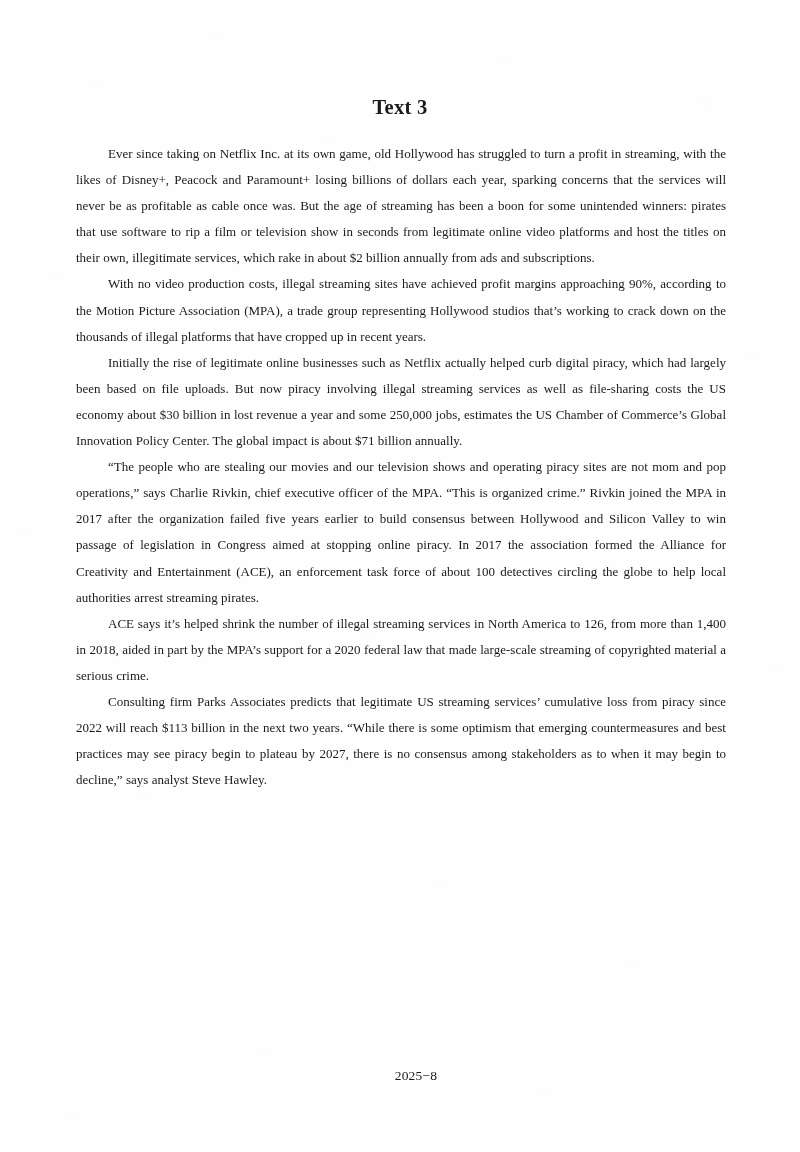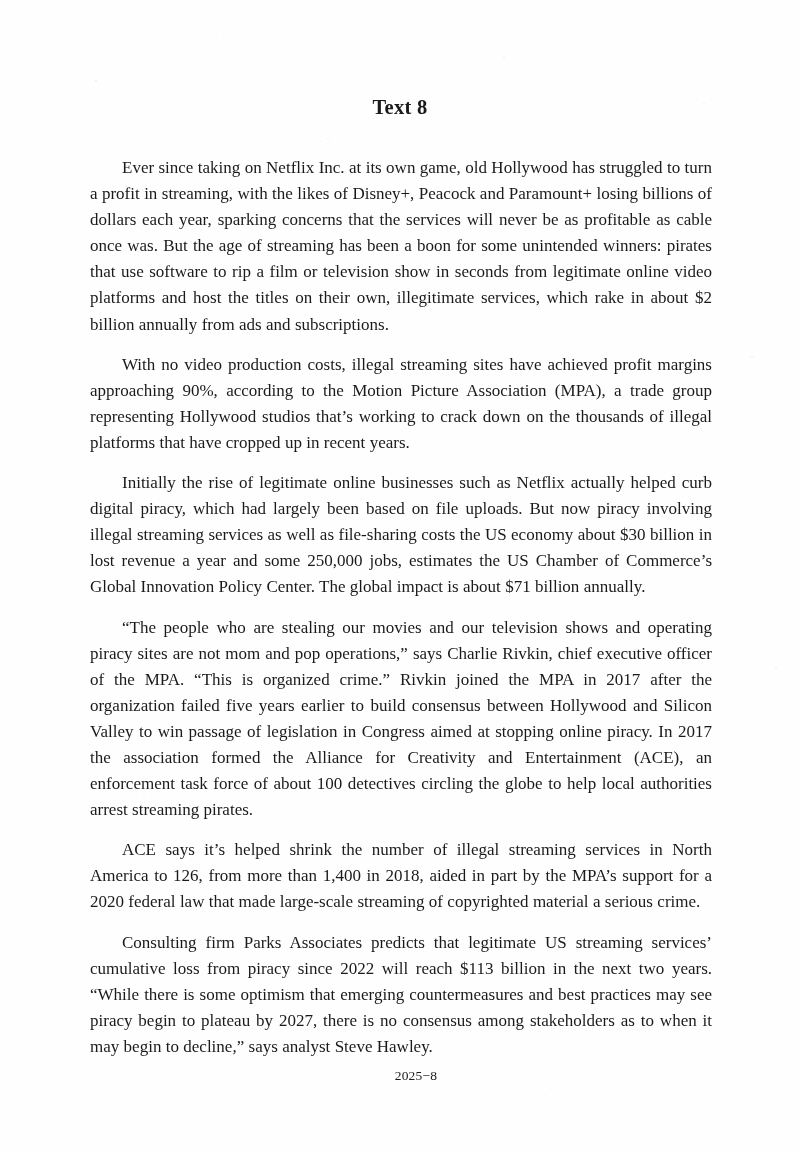--- a/index.html
+++ b/index.html
@@ -61,22 +61,22 @@
   }
 
   .body-text {
     position: absolute;
     top: 141px;
     left: 76px;
     width: 650px;
   }
 
   .para {
-    margin: 14px;
-    font-size: 17px;
+    margin: 0;
+    font-size: 13px;
     line-height: 26.1px;
     text-align: justify;
     text-justify: inter-word;
     text-indent: 32px;
     word-spacing: 0.1px;
   }
 
   .page-number {
     position: absolute;
     top: 1068px;
@@ -85,21 +85,21 @@
     text-align: center;
     font-size: 13.5px;
     letter-spacing: 0.2px;
   }
 </style>
 </head>
 <body>
 
 <div class="page">
 
-  <h1 class="doc-title">Text 8</h1>
+  <h1 class="doc-title">Text 3</h1>
 
   <div class="body-text">
     <p class="para">Ever since taking on Netflix Inc. at its own game, old Hollywood has struggled to turn a profit in streaming, with the likes of Disney+, Peacock and Paramount+ losing billions of dollars each year, sparking concerns that the services will never be as profitable as cable once was. But the age of streaming has been a boon for some unintended winners: pirates that use software to rip a film or television show in seconds from legitimate online video platforms and host the titles on their own, illegitimate services, which rake in about $2 billion annually from ads and subscriptions.</p>
     <p class="para">With no video production costs, illegal streaming sites have achieved profit margins approaching 90%, according to the Motion Picture Association (MPA), a trade group representing Hollywood studios that’s working to crack down on the thousands of illegal platforms that have cropped up in recent years.</p>
     <p class="para">Initially the rise of legitimate online businesses such as Netflix actually helped curb digital piracy, which had largely been based on file uploads. But now piracy involving illegal streaming services as well as file-sharing costs the US economy about $30 billion in lost revenue a year and some 250,000 jobs, estimates the US Chamber of Commerce’s Global Innovation Policy Center. The global impact is about $71 billion annually.</p>
     <p class="para">“The people who are stealing our movies and our television shows and operating piracy sites are not mom and pop operations,” says Charlie Rivkin, chief executive officer of the MPA. “This is organized crime.” Rivkin joined the MPA in 2017 after the organization failed five years earlier to build consensus between Hollywood and Silicon Valley to win passage of legislation in Congress aimed at stopping online piracy. In 2017 the association formed the Alliance for Creativity and Entertainment (ACE), an enforcement task force of about 100 detectives circling the globe to help local authorities arrest streaming pirates.</p>
     <p class="para">ACE says it’s helped shrink the number of illegal streaming services in North America to 126, from more than 1,400 in 2018, aided in part by the MPA’s support for a 2020 federal law that made large-scale streaming of copyrighted material a serious crime.</p>
     <p class="para">Consulting firm Parks Associates predicts that legitimate US streaming services’ cumulative loss from piracy since 2022 will reach $113 billion in the next two years. “While there is some optimism that emerging countermeasures and best practices may see piracy begin to plateau by 2027, there is no consensus among stakeholders as to when it may begin to decline,” says analyst Steve Hawley.</p>
   </div>
 

